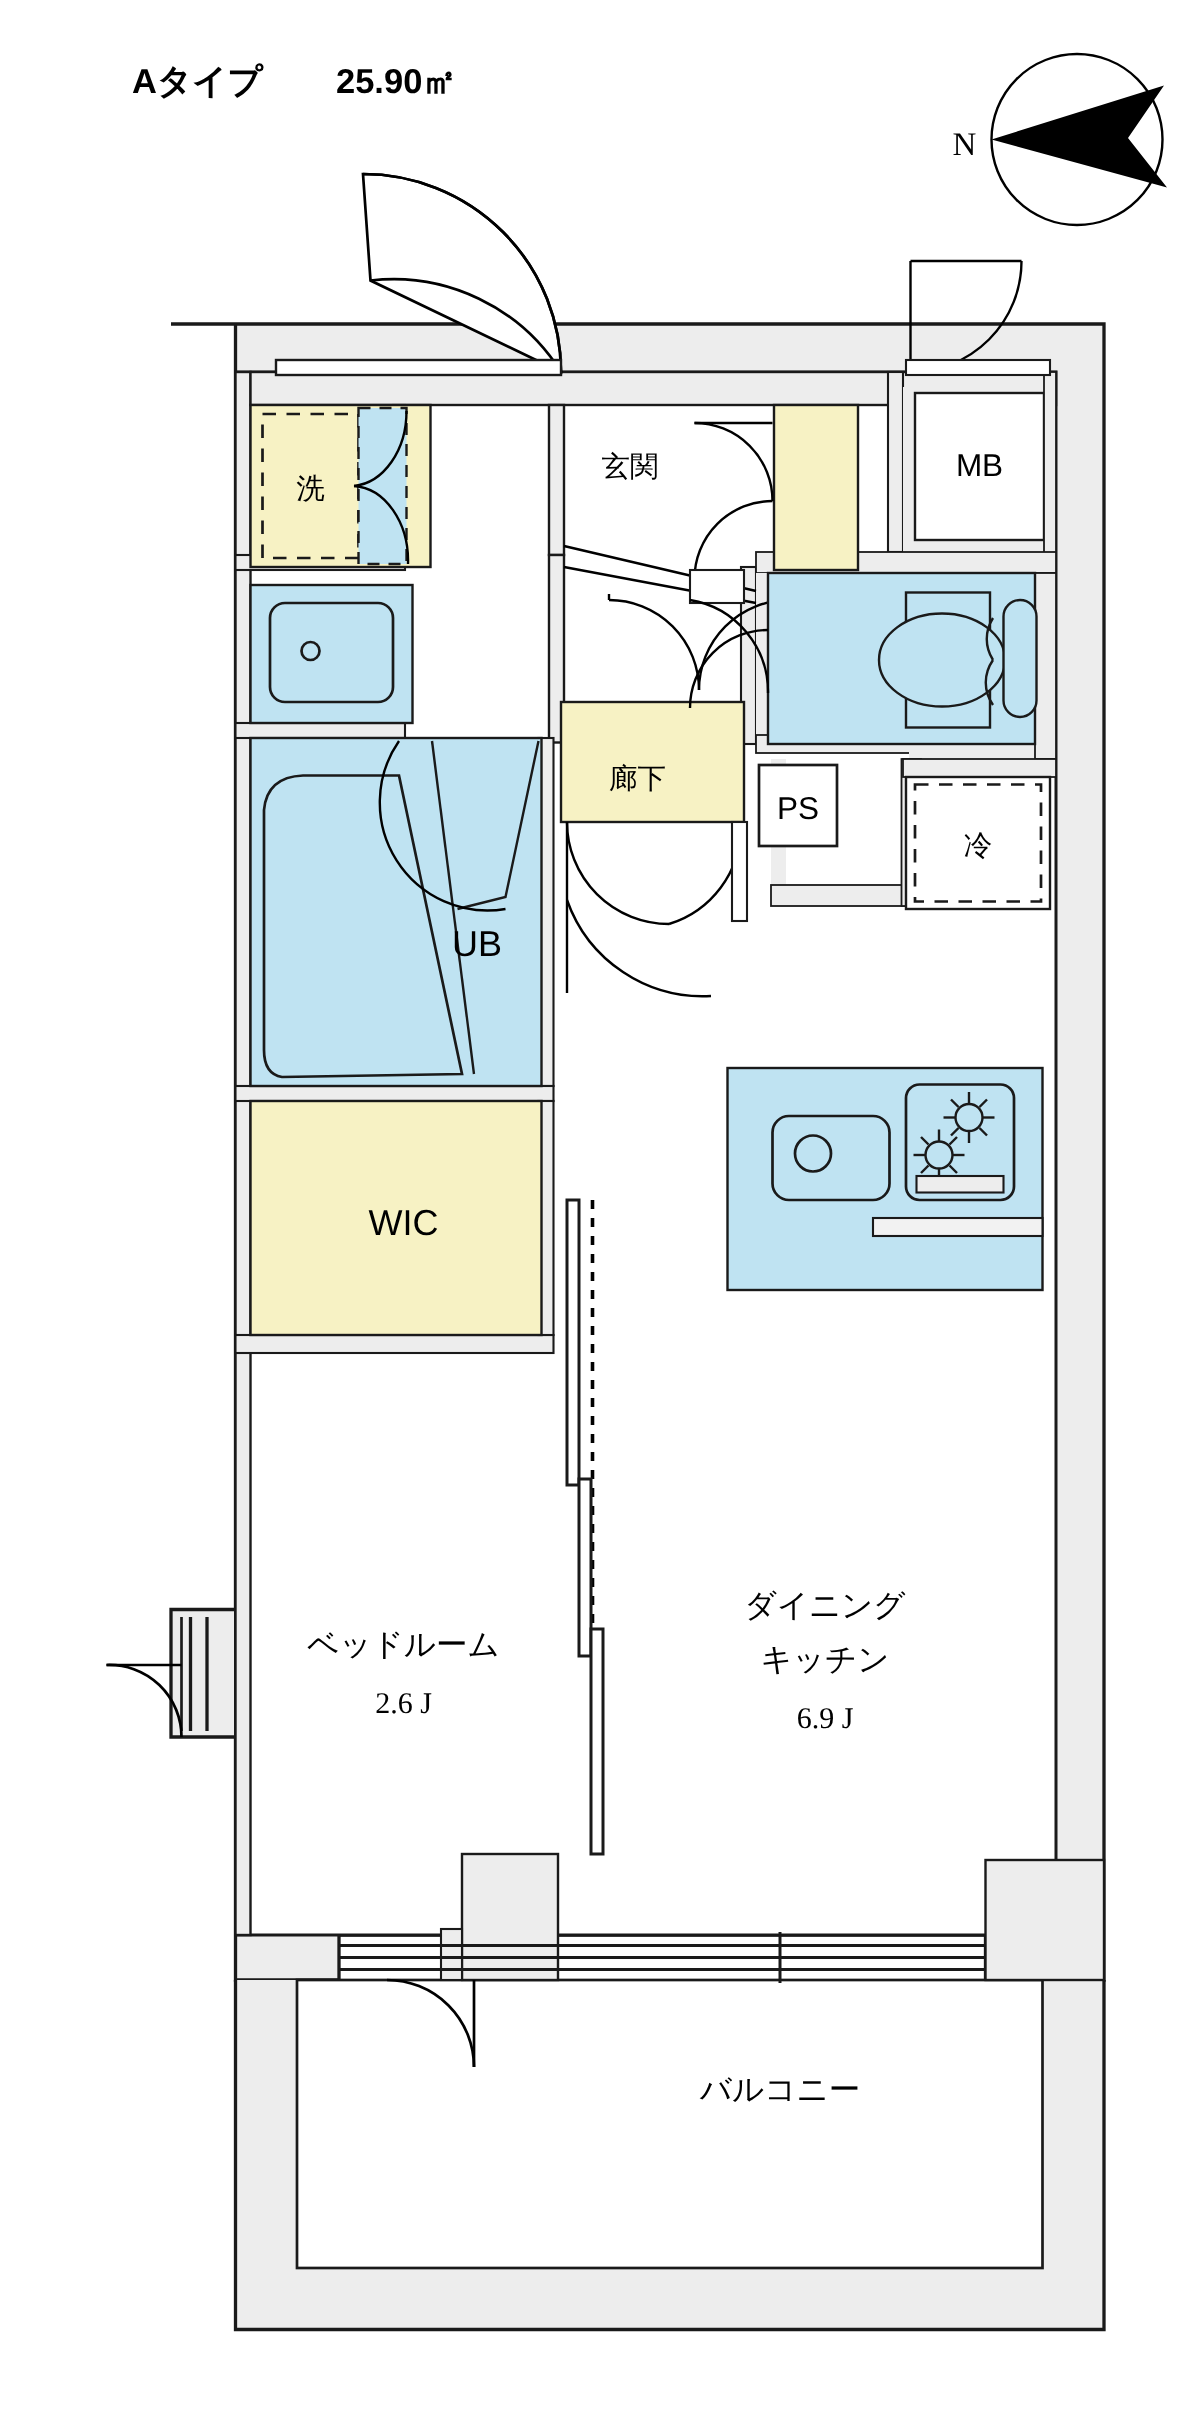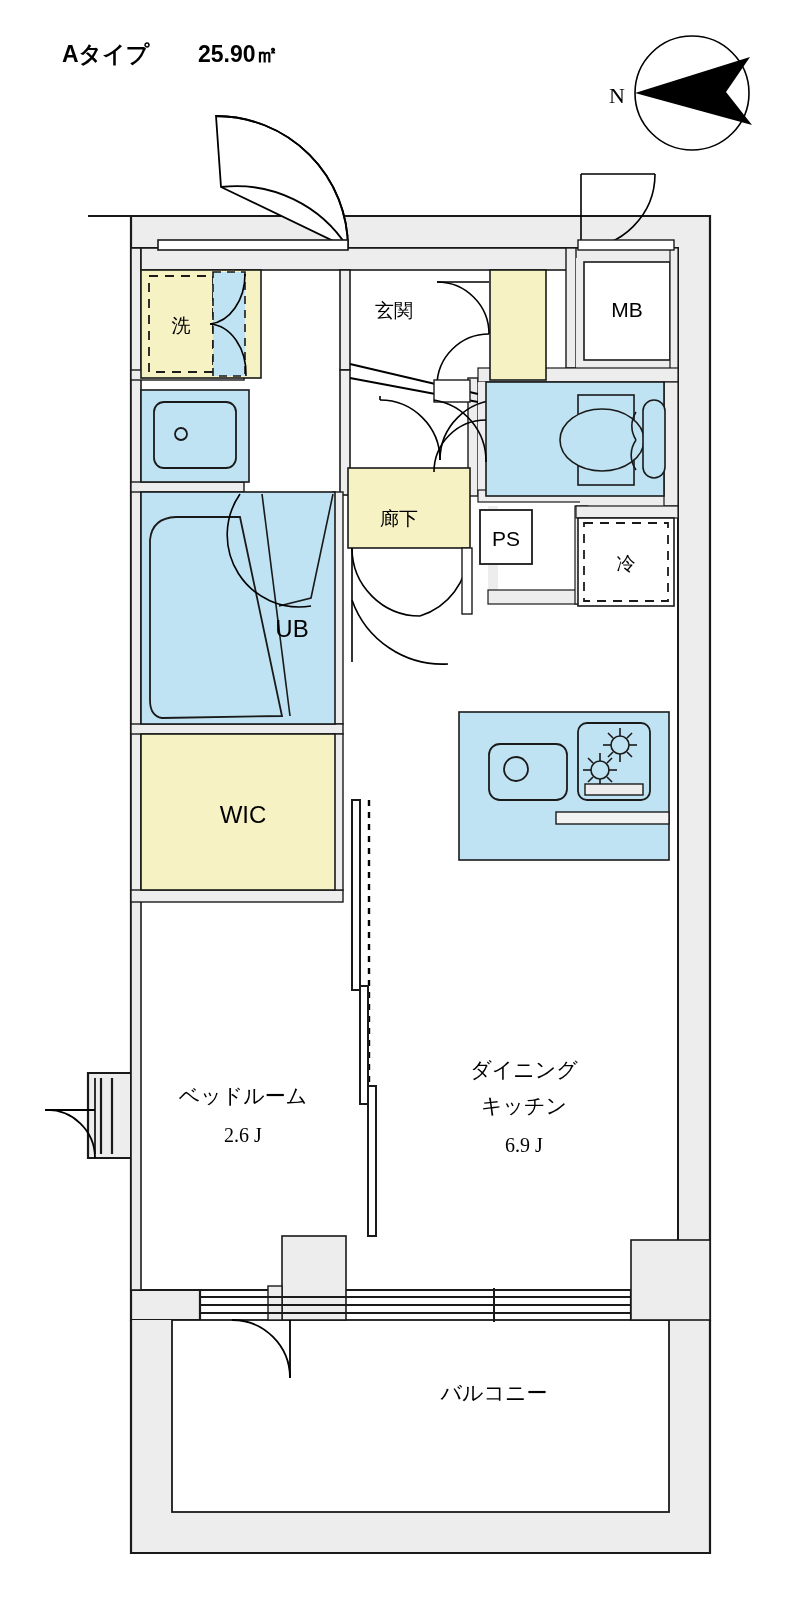--- a/index.html
+++ b/index.html
@@ -1,18 +1,18 @@
 <!DOCTYPE html>
 <html><head>
 <meta charset="utf-8">
 <style>
   html,body{margin:0;padding:0;background:#ffffff;}
   body{width:800px;height:1611px;position:relative;
        font-family:"Liberation Sans","DejaVu Sans",sans-serif;}
-  #root{position:absolute;inset:0;}
+  #root{position:absolute;inset:0;padding-left:26px;}
   svg{display:block;}
   .ttl{font-size:23px;font-weight:700;fill:#000;font-family:"Liberation Sans","DejaVu Sans",sans-serif;}
   .rm{font-size:21px;fill:#000;text-anchor:middle;font-family:"Liberation Sans","DejaVu Sans",sans-serif;}
   .rmjp{font-size:21px;fill:#000;text-anchor:middle;font-family:"DejaVu Sans","Liberation Sans",sans-serif;}
   .rmsm{font-size:19px;fill:#000;text-anchor:middle;font-family:"DejaVu Sans","Liberation Sans",sans-serif;}
   .area{font-size:20px;fill:#000;text-anchor:middle;font-family:"Liberation Serif","DejaVu Serif",serif;}
   .nlab{font-size:22px;fill:#000;font-family:"Liberation Serif","DejaVu Serif",serif;}
 </style>
 </head>
 <body>

